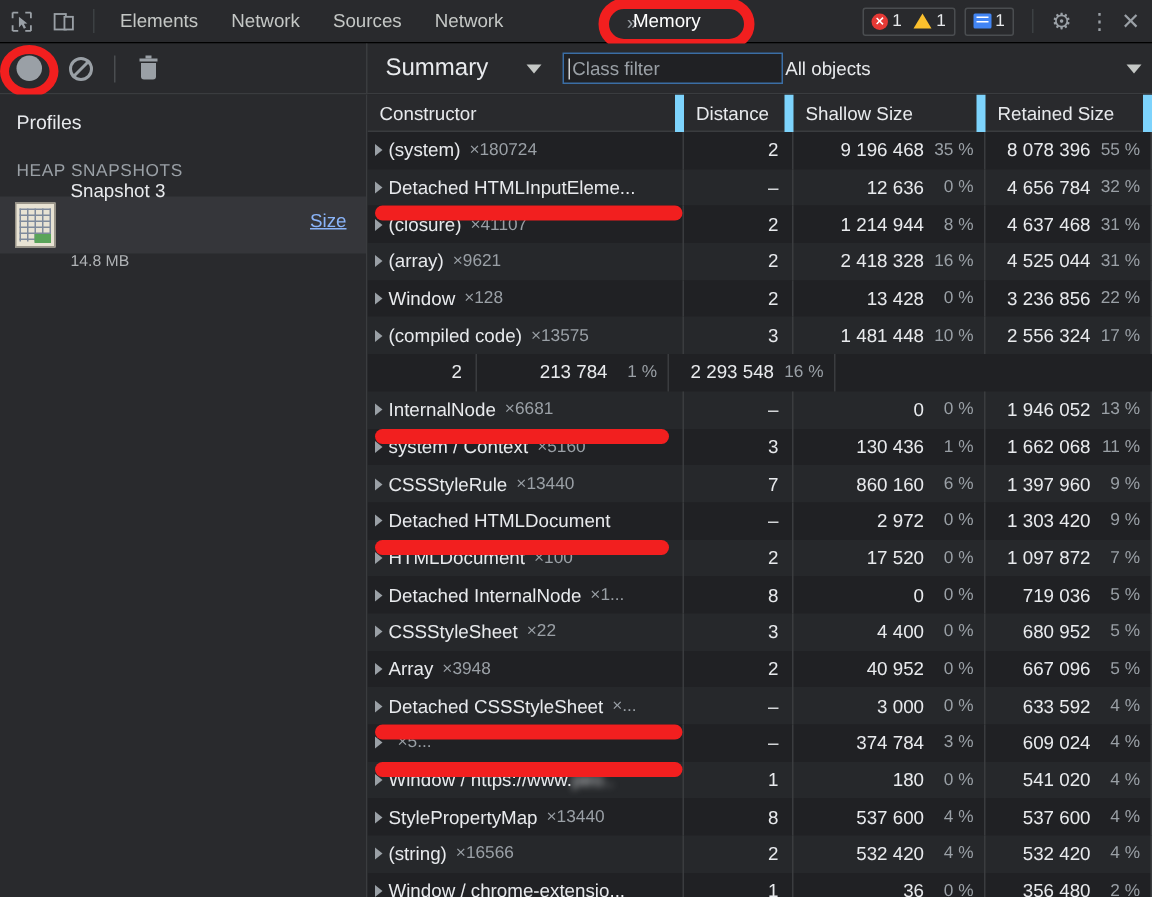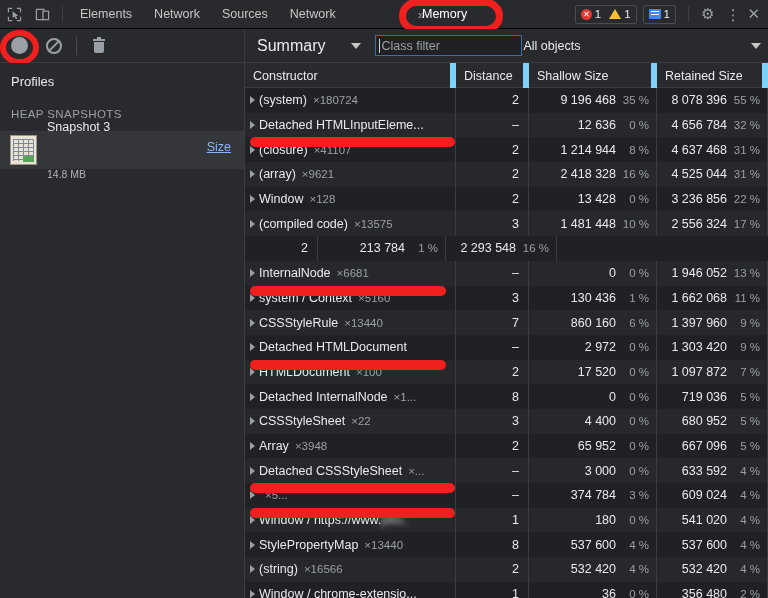--- a/index.html
+++ b/index.html
@@ -556,21 +556,21 @@
           </div>
         </div>
         <div class="trow odd">
           <div class="c-ctor">
             <span class="tri"></span>
             <span class="ctor-name">Array</span>
             <span class="ctor-count">×3948</span>
           </div>
           <div class="c-dist">2</div>
           <div class="c-shal">
-            <span class="num">65 952</span>
+            <span class="num">40 952</span>
             <span class="pct">0 %</span>
           </div>
           <div class="c-ret">
             <span class="num">667 096</span>
             <span class="pct">5 %</span>
           </div>
         </div>
         <div class="trow even">
           <div class="c-ctor">
             <span class="tri"></span>

